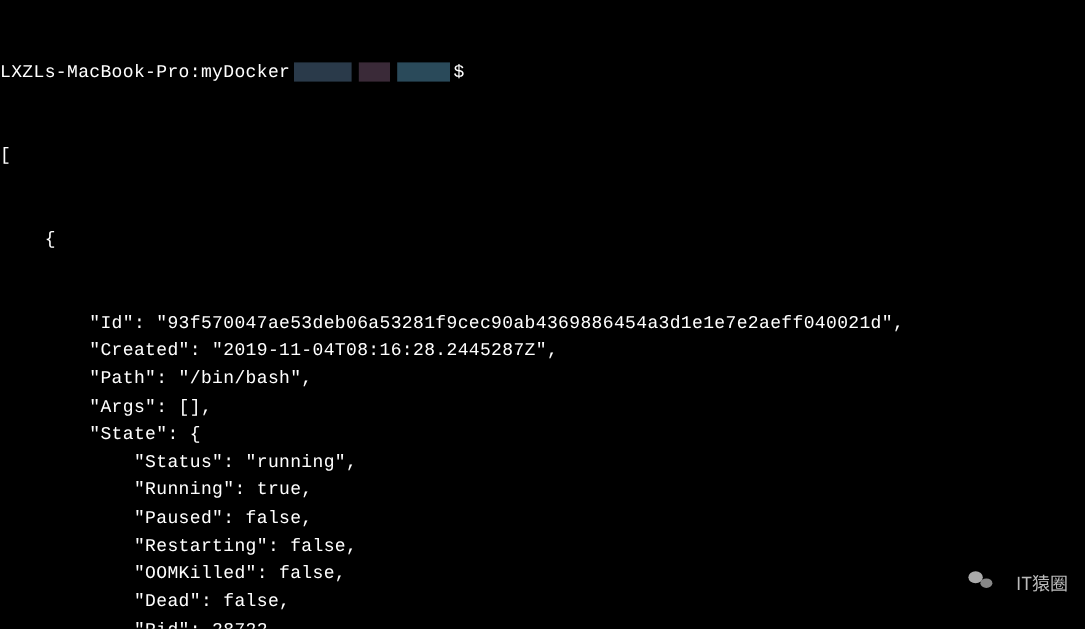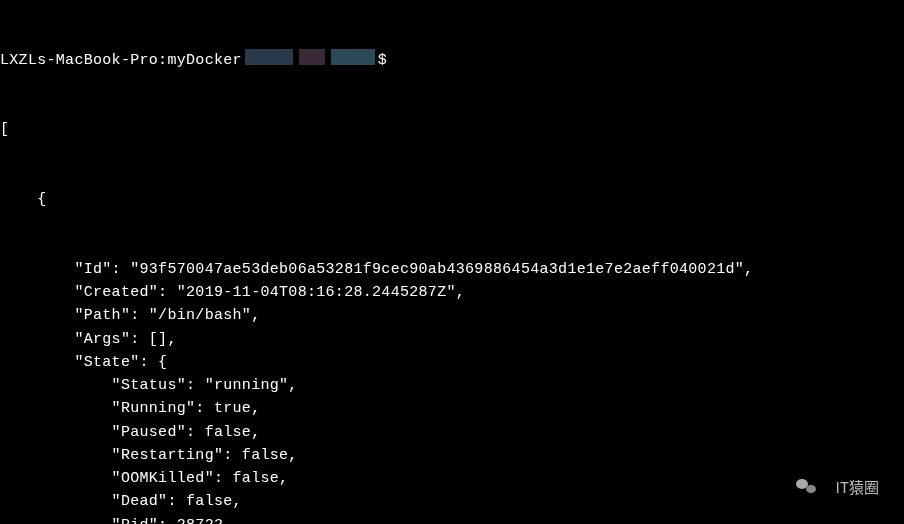--- a/index.html
+++ b/index.html
@@ -18,39 +18,38 @@
       overflow: hidden;
       position: relative;
       padding: 2px 0 0 0;
     }
     .terminal {
       white-space: pre;
       letter-spacing: 0.3px;
     }
     .prompt-line {
       display: flex;
-      align-items: flex-start;
+      align-items: center;
       white-space: nowrap;
     }
     .redacted {
       display: inline-block;
       height: 16px;
       background: #333;
       margin: 0 3px;
       vertical-align: middle;
     }
     .redacted.r1 { width: 48px; background: #2a3a4a; }
     .redacted.r2 { width: 26px; background: #3a2a38; }
     .redacted.r3 { width: 44px; background: #2a4a5a; }
     .watermark {
       position: absolute;
       bottom: 26px;
-      right: 25px;
+      right: 14px;
       display: flex;
-      align-items: center;
       gap: 20px;
       color: #bbb;
       font-size: 15px;
       font-family: "Noto Sans CJK SC", "Microsoft YaHei", Arial, sans-serif;
     }
     .wechat-icon {
       width: 20px;
       height: 16px;
       position: relative;
     }

